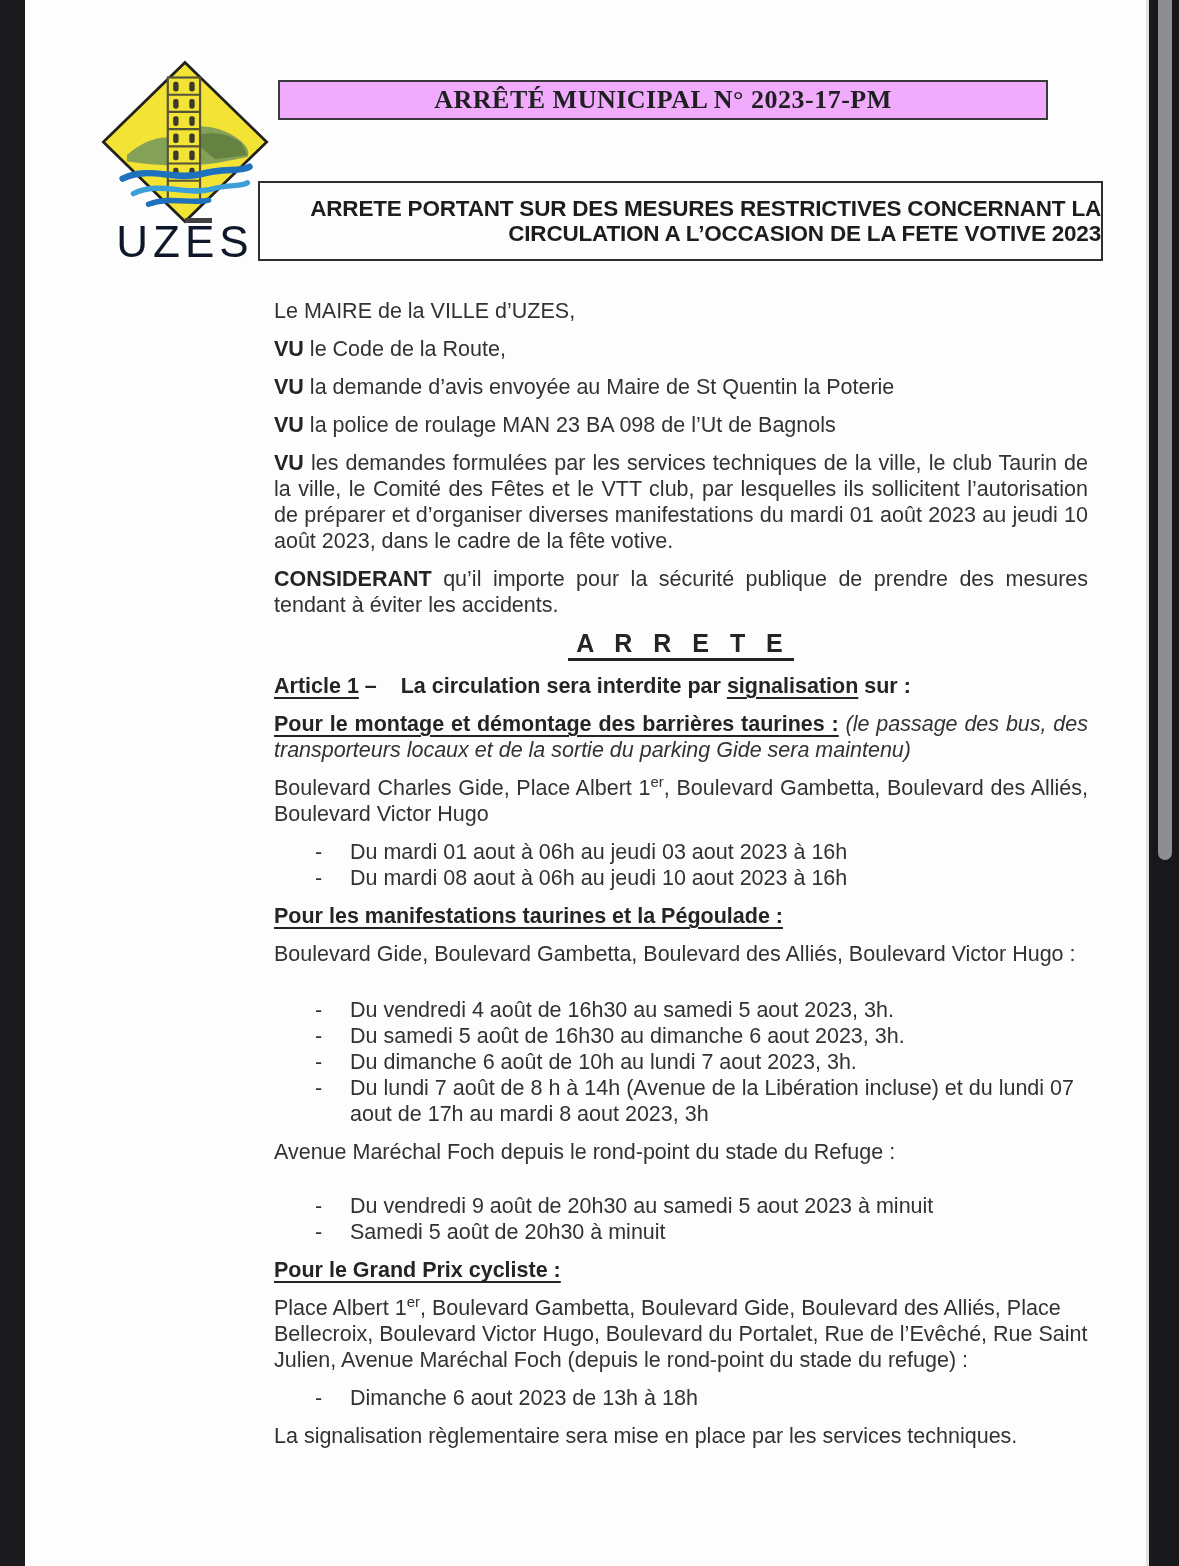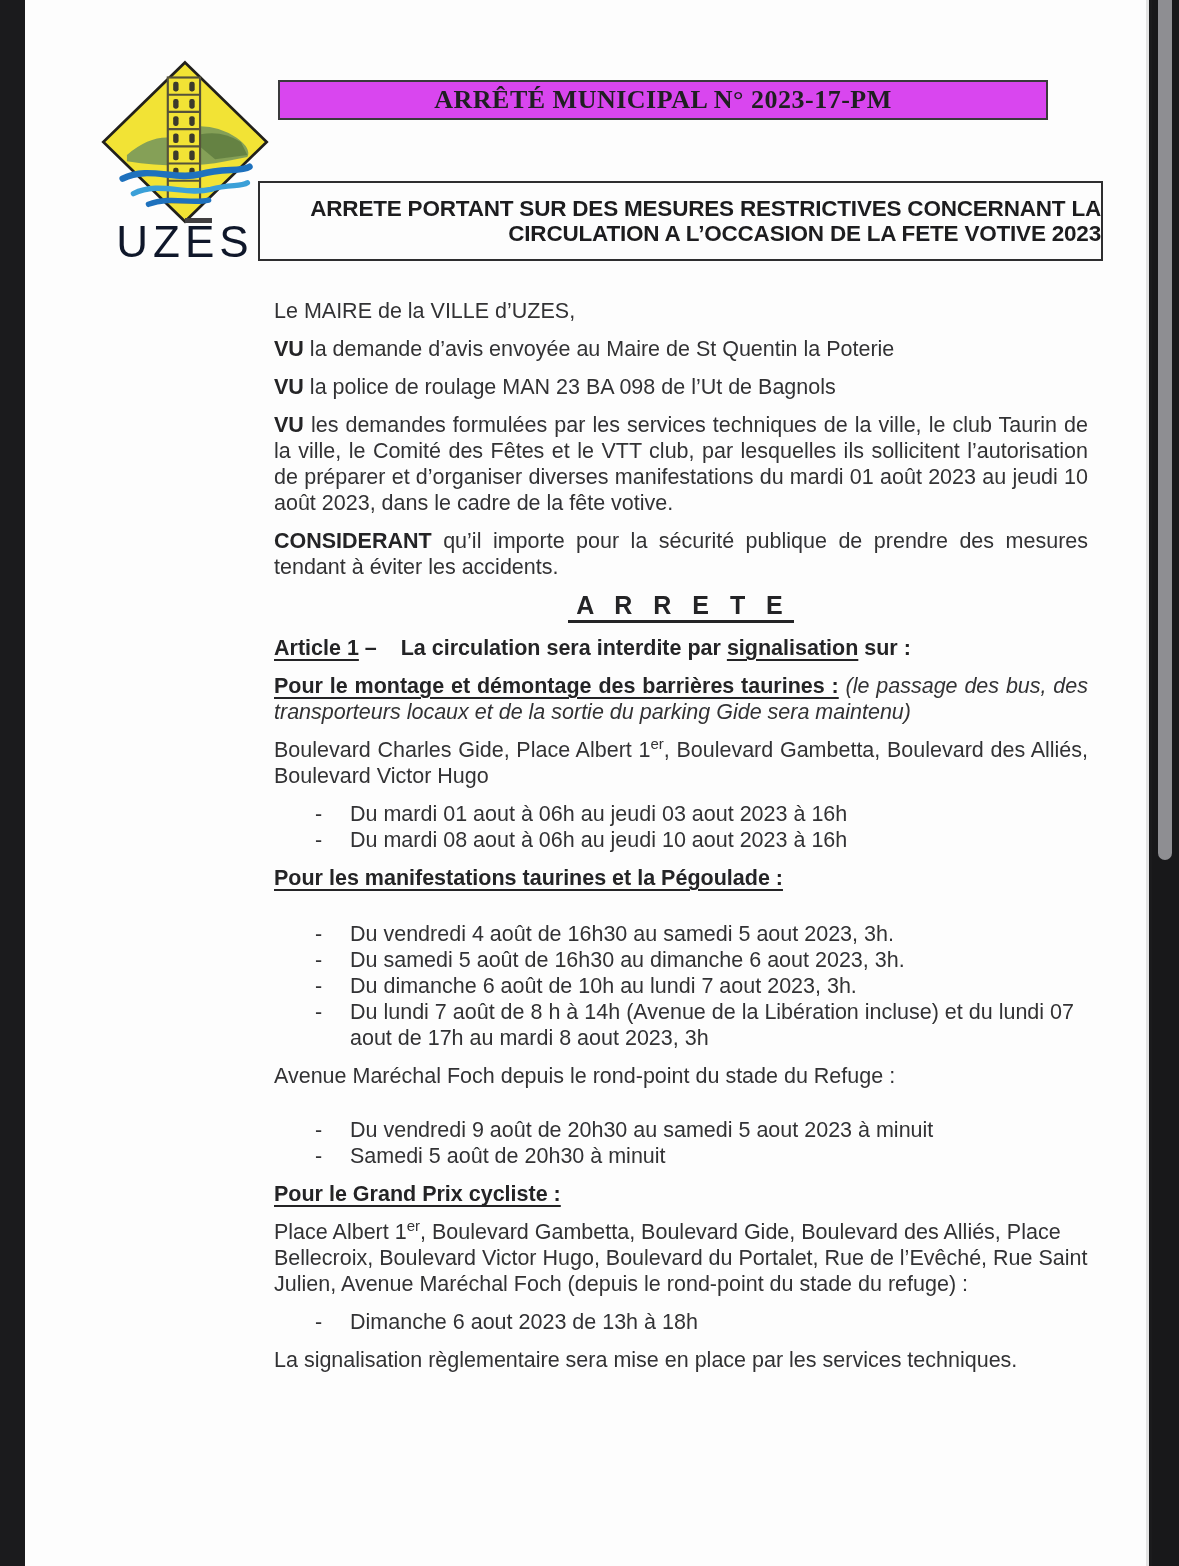--- a/index.html
+++ b/index.html
@@ -14,21 +14,21 @@
         border-radius:8px;}
   
   .logo{position:absolute;left:50px;top:60px;width:220px;text-align:center;}
   .logo svg{display:block;margin:0 auto;}
   .wordmark{display:inline-block;margin-top:-4px;font-weight:normal;font-size:44px;letter-spacing:5px;
         color:#0f172a;line-height:1;}
   .wm-e{position:relative;display:inline-block;}
   .wm-e::after{content:"";position:absolute;left:0;top:-2px;width:27px;height:5px;background:#413f41;}
   
   .box1{position:absolute;left:253px;top:80px;width:766px;height:36px;border:2px solid #3a3a3c;
-        display:flex;align-items:center;justify-content:center;background:#d946ef;
+        display:flex;align-items:center;justify-content:center;background:#f0abfc;
         font-family:"Liberation Serif",serif;font-weight:bold;font-size:26px;color:#1f1f21;
         letter-spacing:.5px;}
   .box2{position:absolute;left:233px;top:181px;width:841px;height:76px;border:2px solid #2e2e30;
         display:flex;flex-direction:column;align-items:flex-end;justify-content:center;background:#fdfdfd;
         font-weight:bold;font-size:22.5px;line-height:25px;color:#1d1d1f;letter-spacing:-.2px;
         text-align:center;}
   
   .content{position:absolute;left:237px;top:286px;width:838px;font-size:21.5px;line-height:26px;
         color:#323234;}
   .content p{margin:12px;}
@@ -102,20 +102,21 @@
     </div>
     <div class="box2">
       <span data-bind="subtitle_box.line1">ARRETE PORTANT SUR DES MESURES RESTRICTIVES CONCERNANT LA</span>
       <span data-bind="subtitle_box.line2">CIRCULATION A L’OCCASION DE LA FETE VOTIVE 2023</span>
     </div>
 
     <div class="content">
 
       <p><span data-bind="preamble.maire">Le MAIRE de la VILLE d’UZES,</span></p>
 
+      <p><span class="b" data-bind="preamble.vu.1.prefix">VU</span><span data-bind="preamble.vu.1.text"> le Code de la Route,</span></p>
       <p><span class="b" data-bind="preamble.vu.2.prefix">VU</span><span data-bind="preamble.vu.2.text"> la demande d’avis envoyée au Maire de St Quentin la Poterie</span></p>
       <p><span class="b" data-bind="preamble.vu.3.prefix">VU</span><span data-bind="preamble.vu.3.text"> la police de roulage MAN 23 BA 098 de l’Ut de Bagnols</span></p>
       <p class="just"><span class="b" data-bind="preamble.vu.4.prefix">VU</span><span data-bind="preamble.vu.4.text"> les demandes formulées par les services techniques de la ville, le club Taurin de la ville, le Comité des Fêtes et le VTT club, par lesquelles ils sollicitent l’autorisation de préparer et d’organiser diverses manifestations du mardi 01 août 2023 au jeudi 10 août 2023, dans le cadre de la fête votive.</span></p>
       <p class="just"><span class="b" data-bind="preamble.considerant_prefix">CONSIDERANT</span><span data-bind="preamble.considerant_text"> qu’il importe pour la sécurité publique de prendre des mesures tendant à éviter les accidents.</span></p>
 
       <p class="arrete"><span data-bind="arrete_heading">A R R E T E</span></p>
 
       <p class="article b"><span class="u" data-bind="article1.label">Article 1</span><span data-bind="article1.sep"> –    </span><span data-bind="article1.before">La circulation sera interdite par </span><span class="u" data-bind="article1.underlined">signalisation</span><span data-bind="article1.after"> sur :</span></p>
 
       <p class="sec1 just"><span class="b u" data-bind="section_barrieres.heading">Pour le montage et démontage des barrières taurines :</span><span class="it" data-bind="section_barrieres.note_italic"> (le passage des bus, des transporteurs locaux et de la sortie du parking Gide sera maintenu)</span></p>
@@ -125,20 +126,21 @@
             <span class="dash" data-bind="section_barrieres.dash">-</span>
             <span class="btext" data-bind="section_barrieres.items.0">Du mardi 01 aout à 06h au jeudi 03 aout 2023 à 16h</span>
           </div>
         <div class="brow">
             <span class="dash" data-bind="section_barrieres.dash">-</span>
             <span class="btext" data-bind="section_barrieres.items.1">Du mardi 08 aout à 06h au jeudi 10 aout 2023 à 16h</span>
           </div>
       </div>
 
       <p class="sec2"><span class="b u" data-bind="section_taurines.heading">Pour les manifestations taurines et la Pégoulade :</span></p>
+      <p class="just"><span data-bind="section_taurines.streets">Boulevard Gide, Boulevard Gambetta, Boulevard des Alliés, Boulevard Victor Hugo :</span></p>
       <div class="blist mt-md">
         <div class="brow">
             <span class="dash" data-bind="section_barrieres.dash">-</span>
             <span class="btext" data-bind="section_taurines.items.0">Du vendredi 4 août de 16h30 au samedi 5 aout 2023, 3h.</span>
           </div>
         <div class="brow">
             <span class="dash" data-bind="section_barrieres.dash">-</span>
             <span class="btext" data-bind="section_taurines.items.1">Du samedi 5 août de 16h30 au dimanche 6 aout 2023, 3h.</span>
           </div>
         <div class="brow">

